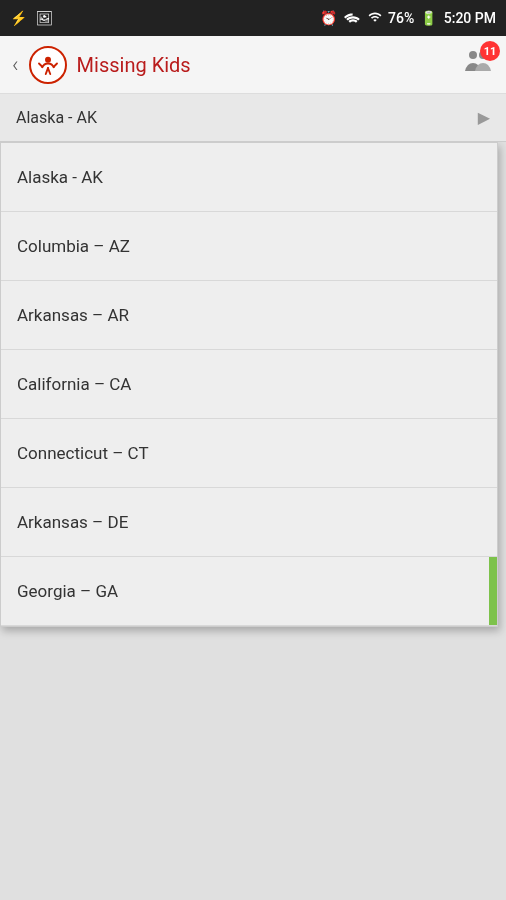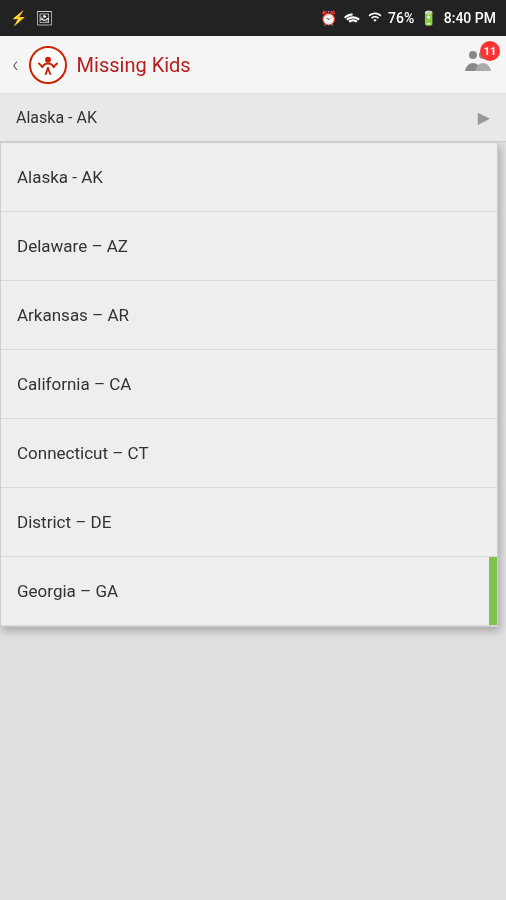--- a/index.html
+++ b/index.html
@@ -204,21 +204,21 @@
         <path d="M12 4C7.31 4 3.07 5.9 0 9l2 2c2.54-2.34 5.95-3.75 9.5-3.97V4zm0 4c-3.53 0-6.71 1.35-9.07 3.57L5 13.66C6.8 12.05 9.28 11 12 11s5.2 1.05 7 2.66l2.07-2.09C18.71 9.35 15.53 8 12 8zm0 4c-2.34 0-4.45.94-6 2.46L8 16.5c1.03-1.01 2.44-1.62 4-1.62s2.97.61 4 1.62l2-2.04C16.45 12.94 14.34 12 12 12z"></path>
       </svg>
     </span>
     <span>
       <svg width="14" height="14" viewBox="0 0 24 24" fill="white">
         <path d="M1 9l2 2c4.97-4.97 13.03-4.97 18 0l2-2C16.93 2.93 7.08 2.93 1 9zm8 8l3 3 3-3c-1.65-1.66-4.34-1.66-6 0zm-4-4l2 2c2.76-2.76 7.24-2.76 10 0l2-2C15.14 9.14 8.87 9.14 5 13z"></path>
       </svg>
     </span>
     <span>76%</span>
     <span>🔋</span>
-    <span>8:40 PM</span>
+    <span>5:20 PM</span>
   </div>
 </div>
 
 <div class="app-bar">
   <span class="back-button">‹</span>
   <div class="app-logo">
     <svg viewBox="0 0 32 32" fill="none" xmlns="http://www.w3.org/2000/svg">
 
       <circle cx="16" cy="9" r="4" fill="#cc2200"></circle>
       <path d="M8 20 Q10 14 16 14 Q22 14 24 20" stroke="#cc2200" stroke-width="2.5" fill="none"></path>
@@ -246,31 +246,31 @@
 <div class="selected-display">
   <span class="selected-text">Alaska - AK</span>
   <span class="dropdown-arrow">▶</span>
 </div>
 
 <div class="dropdown-list">
   <div class="dropdown-item">
     <span class="dropdown-item-text">Alaska - AK</span>
   </div>
   <div class="dropdown-item">
-    <span class="dropdown-item-text">Delaware – AZ</span>
+    <span class="dropdown-item-text">Columbia – AZ</span>
   </div>
   <div class="dropdown-item">
     <span class="dropdown-item-text">Arkansas – AR</span>
   </div>
   <div class="dropdown-item">
     <span class="dropdown-item-text">California – CA</span>
   </div>
   <div class="dropdown-item">
     <span class="dropdown-item-text">Connecticut – CT</span>
   </div>
   <div class="dropdown-item">
-    <span class="dropdown-item-text">District – DE</span>
+    <span class="dropdown-item-text">Arkansas – DE</span>
   </div>
   <div class="dropdown-item last-visible" style="position:relative; overflow:hidden;">
     <span class="dropdown-item-text">Georgia – GA</span>
     <div style="position:absolute; right:0; top:0; width:8px; height:100%; background:#7dc24b;"></div>
   </div>
 </div>
 
 </body></html>

